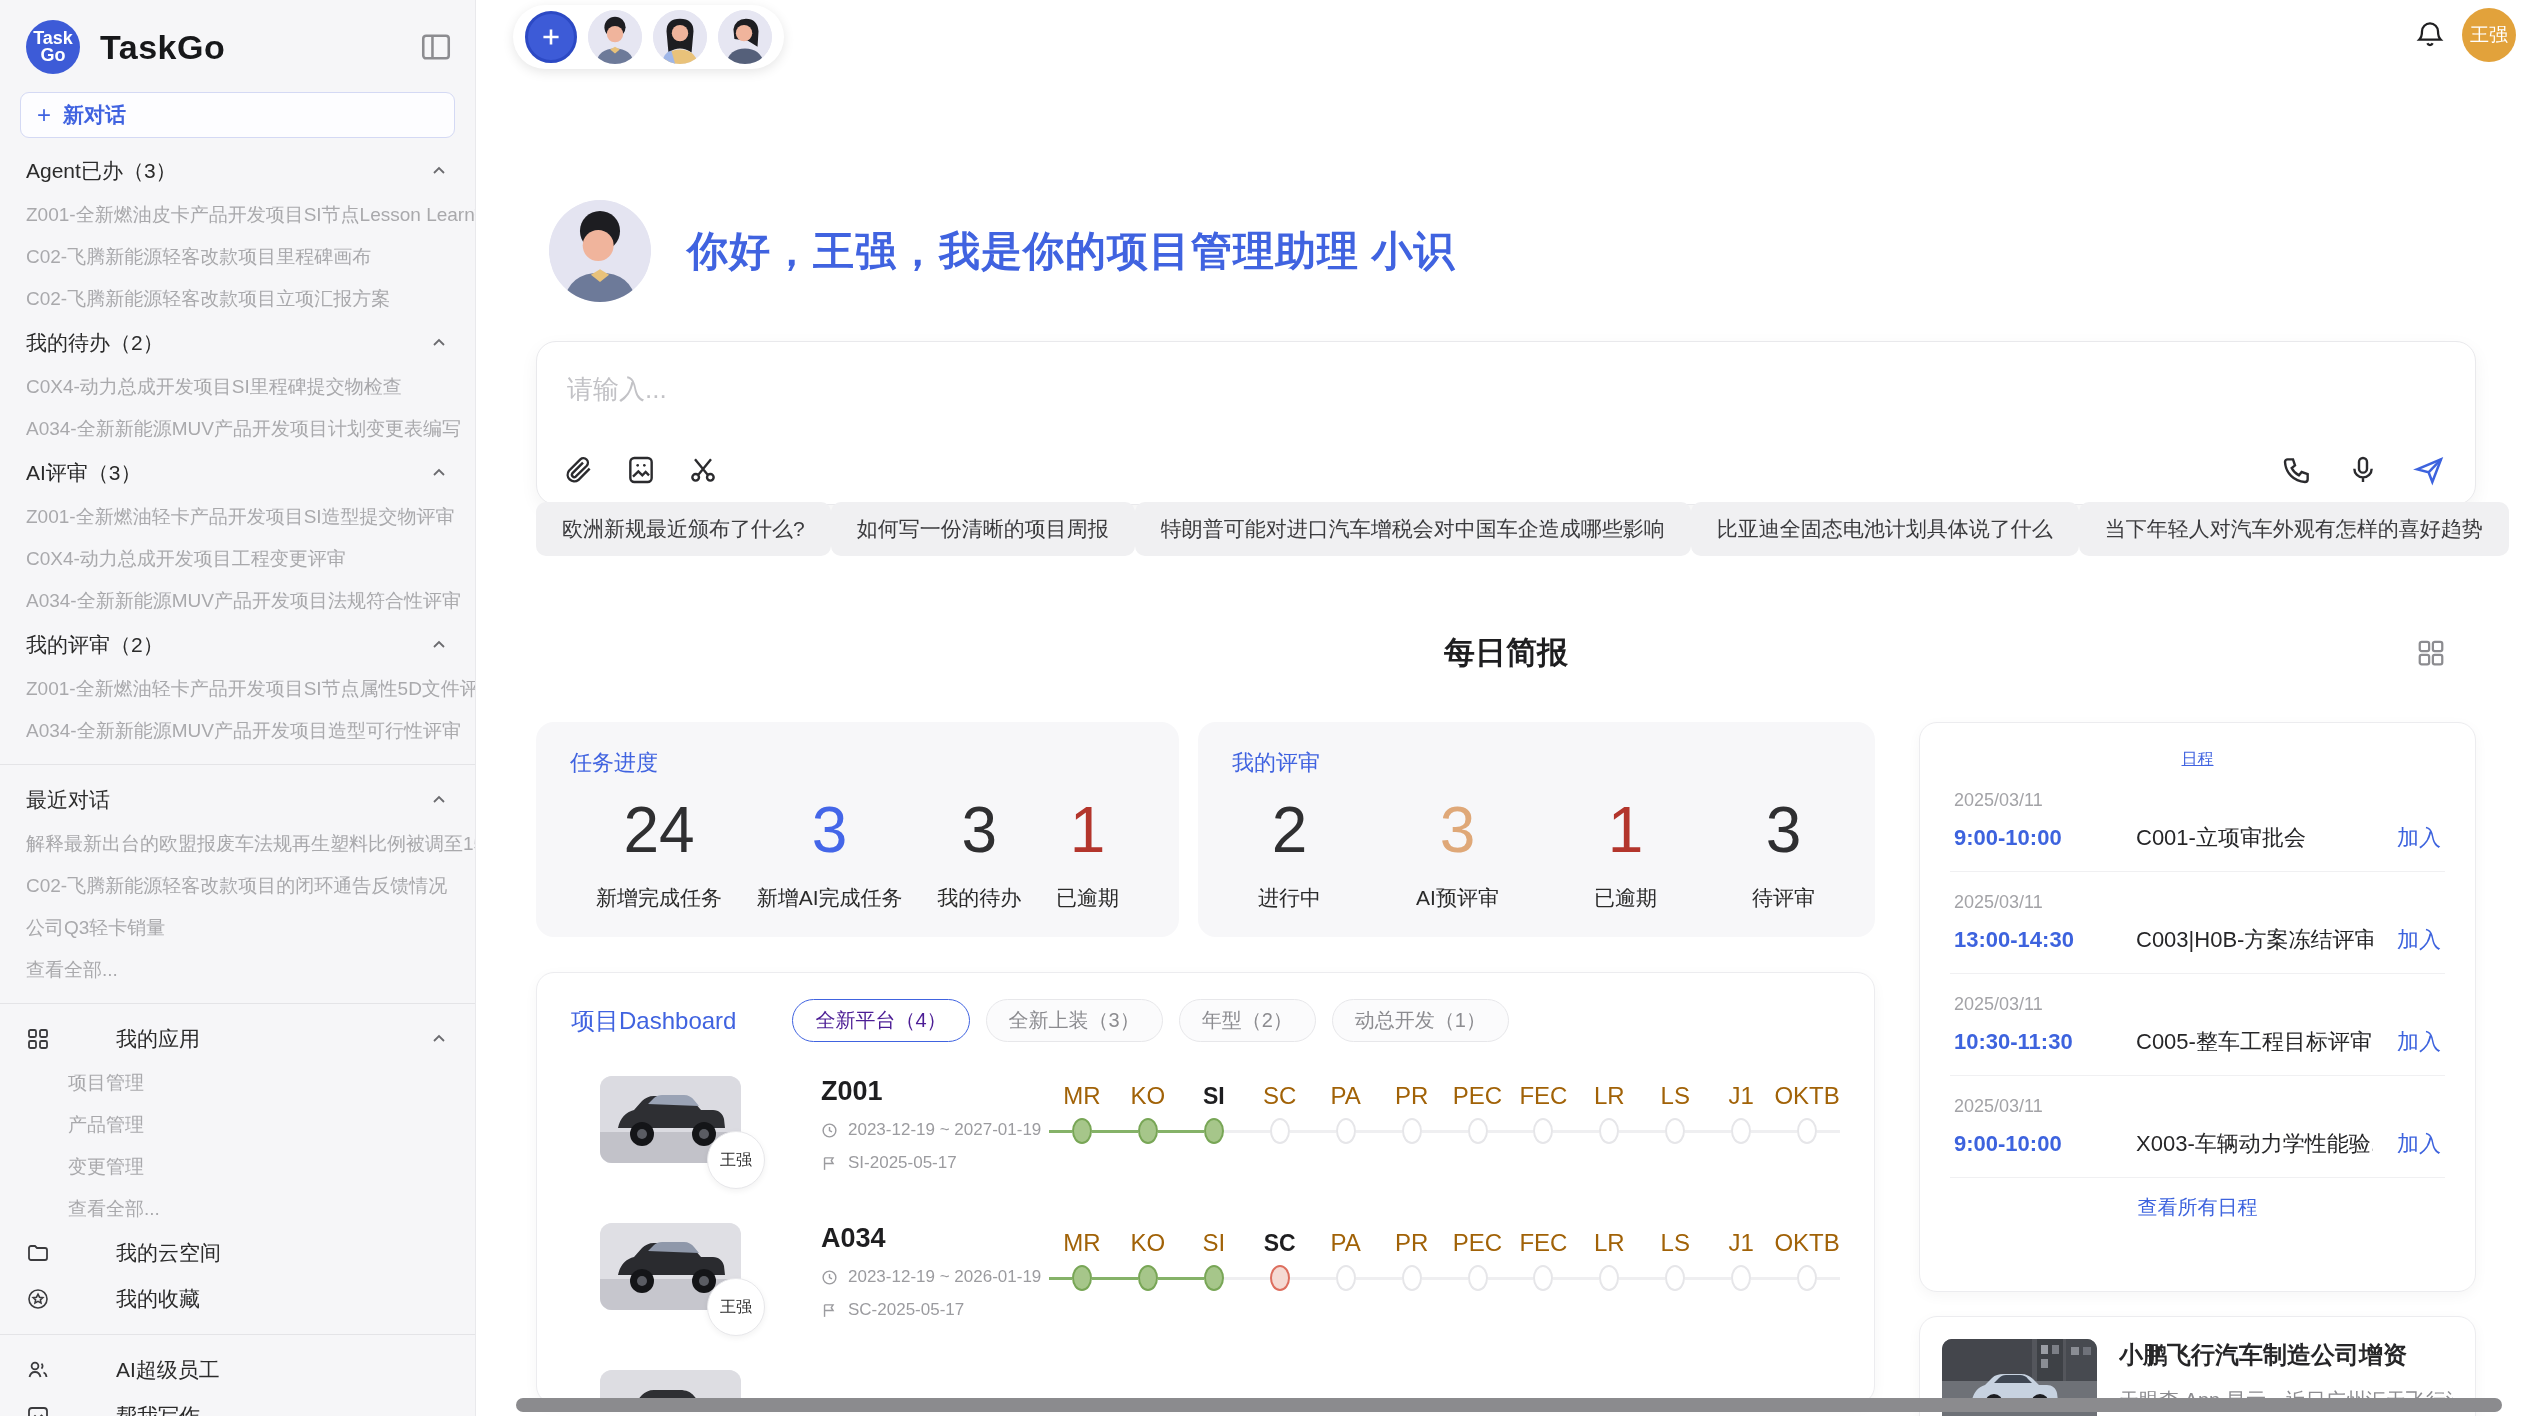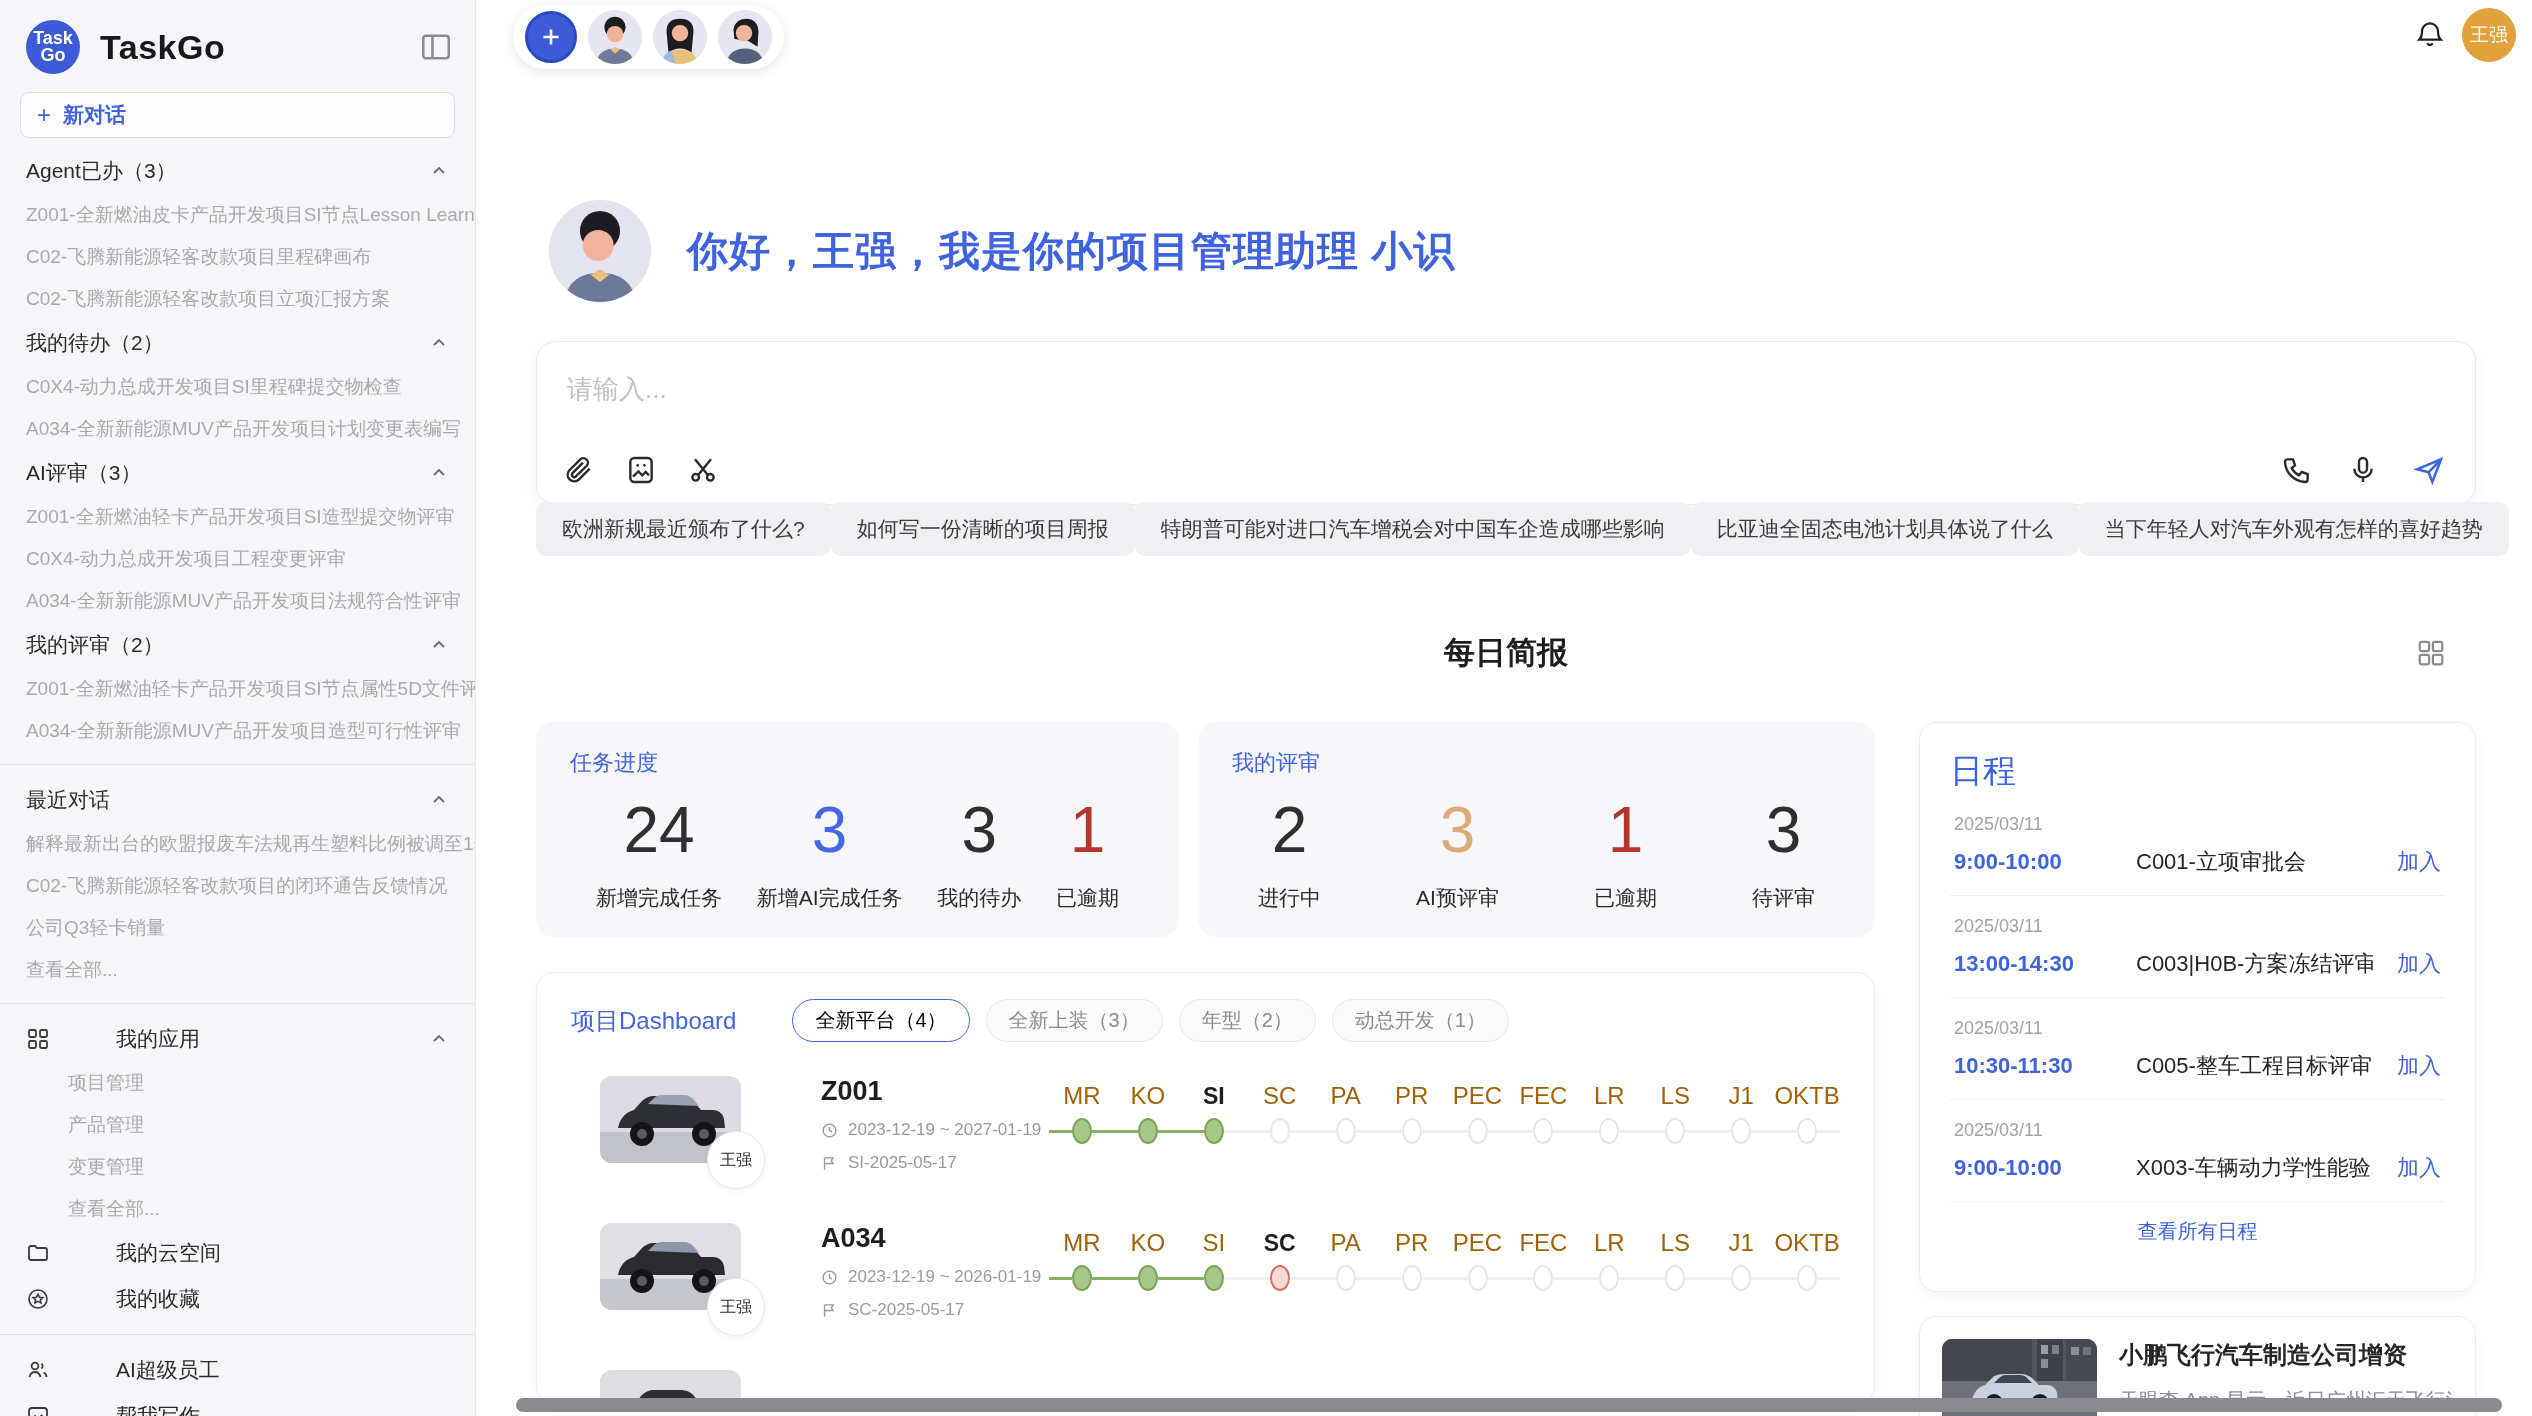--- a/index.html
+++ b/index.html
@@ -74,21 +74,21 @@
 
   
   .dash { left:536px; top:972px; width:1339px; height:432px; background:#fff;
     border:1px solid #ECECEF; border-radius:18px; overflow:hidden;
     box-shadow:0 4px 14px rgba(0,0,0,.04); }
   .dash-head { display:flex; align-items:center; padding:26px 34px 6px 34px; }
   .dash-title { font-size:24px; color:#4063E0; }
   .f-chips { display:flex; gap:16px; margin-left:56px; }
   .f-chip { border:1px solid #E7E7EA; background:#FBFBFC; color:#8C8C90; font-size:20px;
     border-radius:999px; padding:7px 22px; cursor:pointer; white-space:nowrap; }
-  .f-chip.active { border:1.5px solid #4063E0; color:#000000; background:#fff; }
+  .f-chip.active { border:1.5px solid #4063E0; color:#4c1d95; background:#fff; }
   .proj-row { display:flex; align-items:flex-start; padding:28px 34px 0 63px; }
   .car-wrap { position:relative; width:141px; height:87px; flex:0 0 auto; }
   .car-img { width:141px; height:87px; border-radius:12px; overflow:hidden; background:#E9E9EE; }
   .owner-badge { position:absolute; right:-24px; bottom:-26px; width:58px; height:58px;
     border-radius:50%; background:#fff; border:1px solid #E7E7EA; display:flex; align-items:center;
     justify-content:center; font-size:16px; color:#2B2B2B; box-shadow:0 2px 6px rgba(0,0,0,.06); }
   .proj-info { margin-left:80px; width:228px; flex:0 0 auto; }
   .proj-code { font-size:27px; font-weight:700; color:#1E1E20; }
   .meta { display:flex; align-items:center; gap:10px; margin-top:13px; font-size:17px; color:#9B9B9F; }
   .meta svg { width:17px; height:17px; }
@@ -101,21 +101,21 @@
   .dot { width:20px; height:26px; border-radius:50%; background:#fff;
     border:2px solid #E6E6E9; flex:0 0 auto; }
   .ms.done .segl, .ms.done .segr, .ms.done-end .segl, .ms.current .segl { background:#85B268; }
   .ms.done .dot, .ms.done-end .dot, .ms.current .dot { background:#A6C68A; border-color:#78A656; }
   .ms.overdue .dot { background:#F5DAD3; border-color:#DD6E5E; }
 
   
   .sched { left:1919px; top:722px; width:557px; height:570px; background:#fff;
     border:1px solid #ECECEF; border-radius:18px; padding:26px 30px 0 30px;
     box-shadow:0 4px 14px rgba(0,0,0,.04); }
-  .sched-title { font-size:33px; color:#4063E0; }
+  .sched-title { text-align:center; font-size:16px; color:#4063E0;text-decoration:underline; }
   .sched-item { padding:20px 4px 18px 4px; border-bottom:1px solid #F0F0F2; }
   .sched-item:last-of-type { border-bottom:none; }
   .sched-date { font-size:18px; color:#A3A3A7; }
   .sched-line { display:flex; align-items:center; margin-top:12px;gap:24px; }
   .sched-time { width:158px; font-size:22px; font-weight:700; color:#3D63DE; flex:0 0 auto; }
   .sched-name { flex:1; font-size:22px; color:#262628; overflow:hidden; white-space:nowrap; }
   .sched-join { font-size:22px; color:#3D63DE; cursor:pointer; flex:0 0 auto; }
   .sched-footer { text-align:center; font-size:20px; color:#3D63DE; padding:16px 0; cursor:pointer; }
 
   

